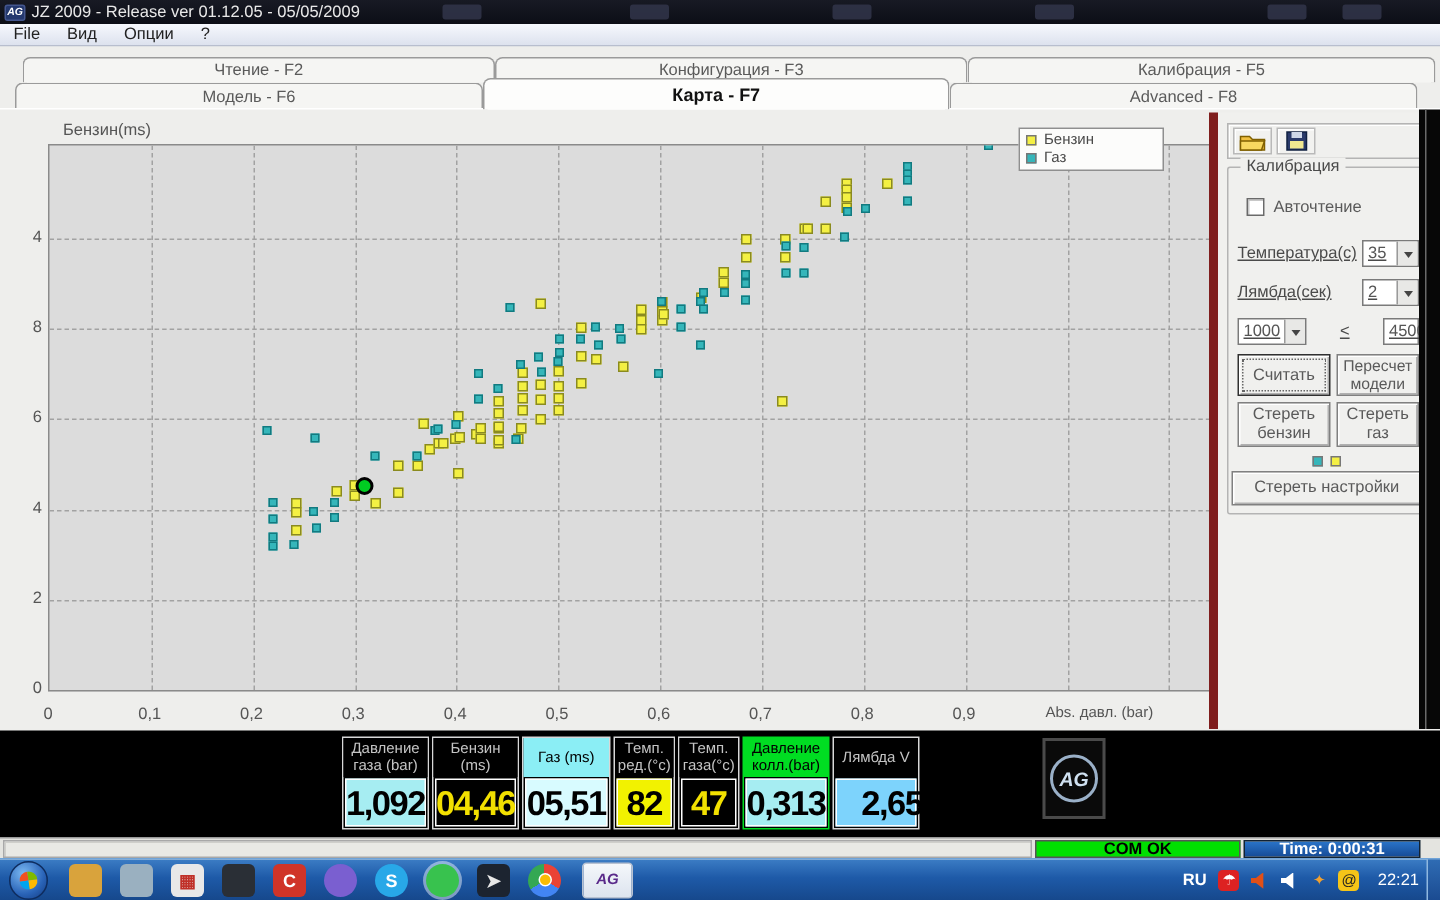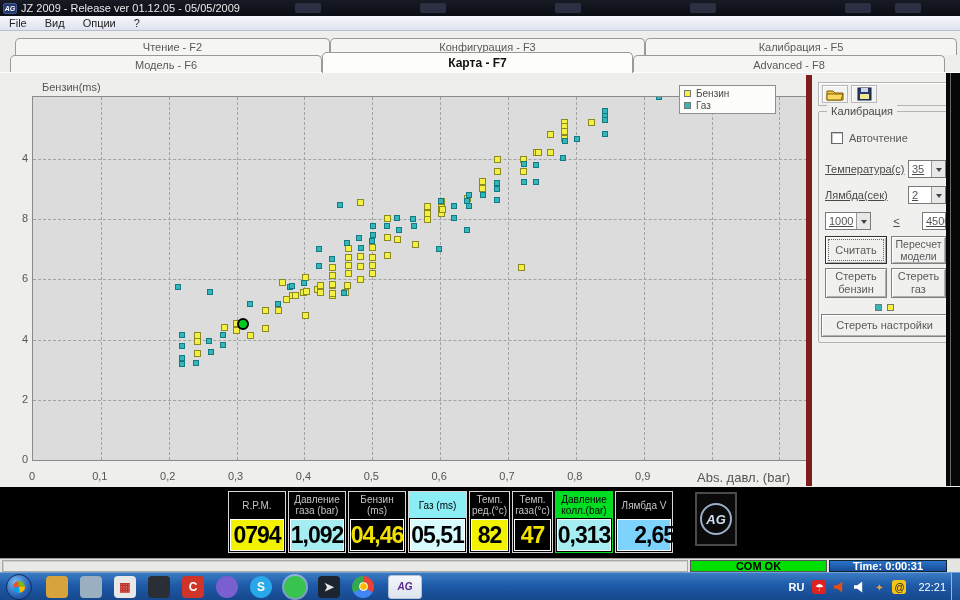--- a/index.html
+++ b/index.html
@@ -37,21 +37,21 @@
     background:#eeeeec; border-top:1px solid #fff; }
   #ylabel { position:absolute; left:42px; top:8px; font-size:11px; color:#555; }
   #plot { position:absolute; left:32px; top:23px; width:876px; height:365px;
     background:#dcdcdc; border:1px solid #8a8a8a; overflow:hidden; }
   .vgrid { position:absolute; top:0; bottom:0; width:0; border-left:1px dashed #a2a2a2; }
   .hgrid { position:absolute; left:0; right:0; height:0; border-top:1px dashed #a2a2a2; }
   .marker { position:absolute; }
   #current-pt { position:absolute; border-radius:50%; z-index:5; }
   .ytick { position:absolute; width:24px; text-align:right; font-size:11px; color:#555; }
   .xtick { position:absolute; width:34px; text-align:center; font-size:11px; color:#555; top:397px; }
-  #xaxislabel { position:absolute; left:697px; top:397px; width:120px; font-size:13px; color:#555; }
+  #xaxislabel { position:absolute; left:697px; top:397px; width:120px; font-size:10px; color:#555; }
 
   
   #legend { position:absolute; left:679px; top:12px; width:97px; height:29px;
     background:#fcfcfb; border:1px solid #8f8f8f; padding:2px 4px; font-size:10px;
     color:#4a4a4a; display:flex; flex-direction:column; justify-content:space-around; z-index:4; }
   .leg-row { display:flex; align-items:center; gap:5px; }
   .leg-sq { width:7px; height:7px; border:1px solid #777; }
 
   
   #right-panel { position:absolute; left:806px; top:2px; width:140px; height:411px;
@@ -434,24 +434,20 @@
         </div>
         <div class="pbtn" id="btn-erase-settings">Стереть настройки</div>
       </div>
     </div>
     <div id="right-strip"></div>
   </div>
 
   <div id="bottom-panel">
     <div id="displays">
         <div class="disp" style="width: 58px; border-color: rgb(216, 216, 216);">
-          <div class="lab" style="background: rgb(0, 0, 0); color: rgb(196, 196, 196);">R.P.M.</div>
-          <div class="val" style="background: rgb(242, 242, 0); color: rgb(0, 0, 0);">0794</div>
-        </div>
-        <div class="disp" style="width: 58px; border-color: rgb(216, 216, 216);">
           <div class="lab" style="background: rgb(0, 0, 0); color: rgb(196, 196, 196);">Давление газа (bar)</div>
           <div class="val" style="background: rgb(166, 237, 242); color: rgb(0, 0, 0);">1,092</div>
         </div>
         <div class="disp" style="width: 58px; border-color: rgb(216, 216, 216);">
           <div class="lab" style="background: rgb(0, 0, 0); color: rgb(196, 196, 196);">Бензин (ms)</div>
           <div class="val" style="background: rgb(0, 0, 0); color: rgb(242, 224, 0);">04,46</div>
         </div>
         <div class="disp" style="width: 59px; border-color: rgb(216, 216, 216);">
           <div class="lab" style="background: rgb(139, 238, 245); color: rgb(0, 0, 0);">Газ (ms)</div>
           <div class="val" style="background: rgb(216, 251, 255); color: rgb(0, 0, 0);">05,51</div>

